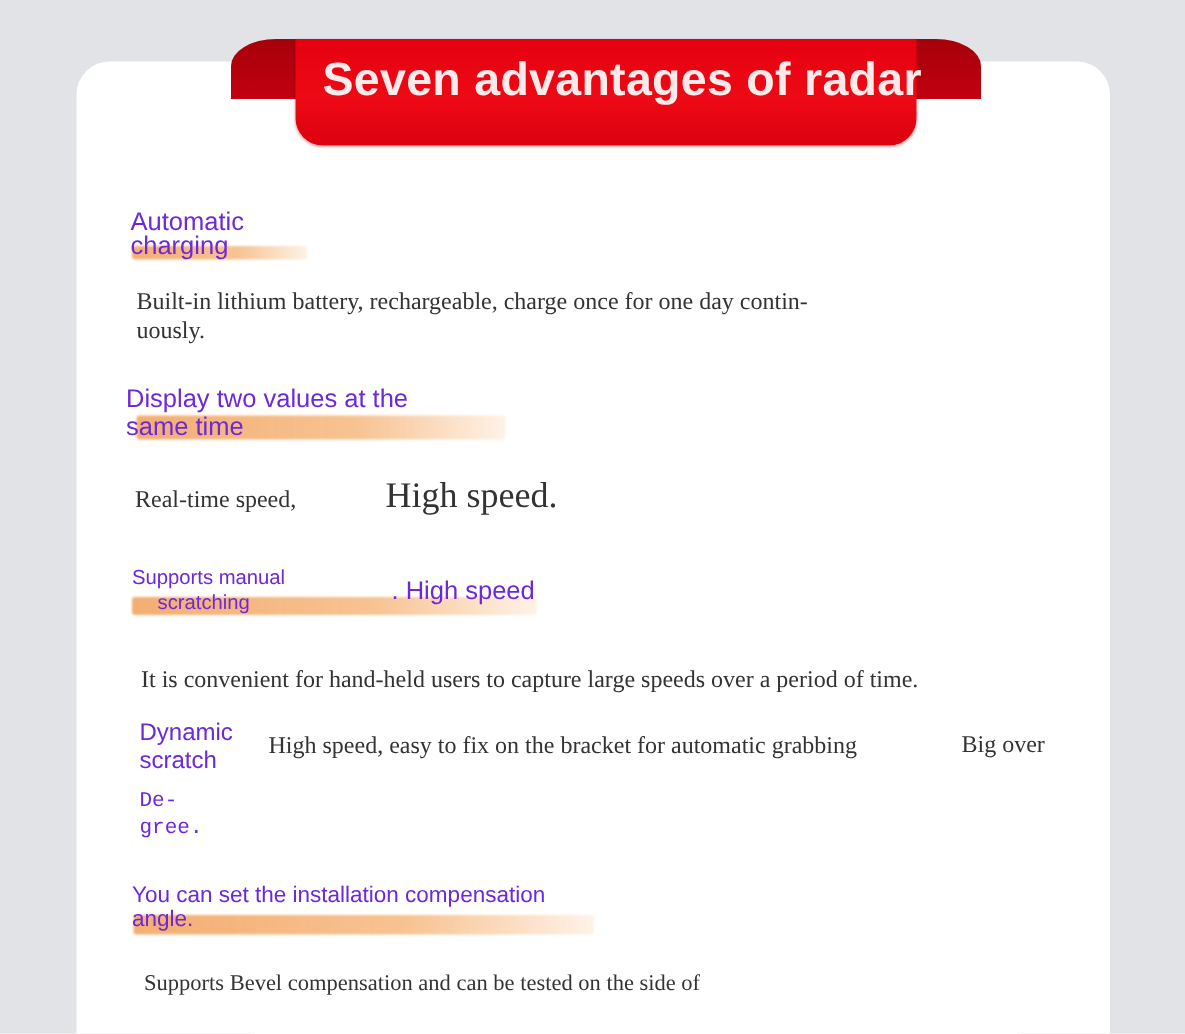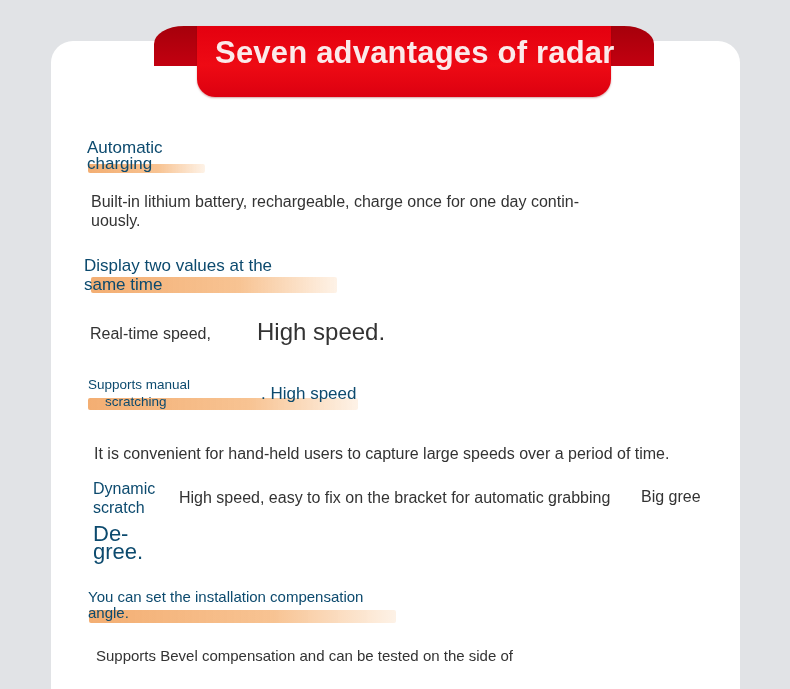--- a/index.html
+++ b/index.html
@@ -57,41 +57,41 @@
       position: absolute;
       left: 18px;
       top: 9px;
       font-size: 31px;
       color: #fbeaea;
       white-space: nowrap;
       letter-spacing: 0.2px;
     }
     .el {
       position: absolute;
-      color: #0c4a6e;
+      color: #6d28d9;
       white-space: nowrap;
       z-index: 3;
     }
     .hl {
       position: absolute;
       height: 9px;
       background: linear-gradient(90deg, rgba(241,160,90,0.85) 0%, rgba(245,175,110,0.75) 60%, rgba(250,205,160,0.25) 100%);
       border-radius: 2px;
       z-index: 1;
     }
     .hl.soft {
       filter: blur(0.6px);
     }
     .fz-15 { font-size: 15px; line-height: 16px; }
     .fz-16 { font-size: 16px; line-height: 19px; }
     .fz-17 { font-size: 17px; line-height: 19px; }
-    .fz-18 { font-size: 22px; line-height: 21px; }
+    .fz-18 { font-size: 14px; line-height: 21px; font-family: Liberation Mono, monospace; }
     .fz-13 { font-size: 13.5px; line-height: 16px; }
     .fz-185 { font-size: 24px; line-height: 19px; }
-    .body-text { color: #333333; }
+    .body-text { color: #333333; font-family: Liberation Serif, serif; }
   </style>
 </head>
 <body>
 
 <div class="card"></div>
 
 <div class="ribbon-fold left"></div>
 <div class="ribbon-fold right"></div>
 <div class="banner">
   <span class="banner-title">Seven advantages of radar</span>
@@ -121,21 +121,21 @@
   <div style="margin-top:1px;margin-left:17px;">scratching</div>
 </div>
 <div class="el fz-17" style="left:261px; top:384px;">. High speed</div>
 <div class="el fz-16 body-text" style="left:94px; top:444px;">It is convenient for hand-held users to capture large speeds over a period of time.</div>
 
 <div class="el fz-16" style="left:93px; top:479px;">
   <div>Dynamic</div>
   <div>scratch</div>
 </div>
 <div class="el fz-16 body-text" style="left:179px; top:488px;">High speed, easy to fix on the bracket for automatic grabbing</div>
-<div class="el fz-16 body-text" style="left:641px; top:487px;">Big gree</div>
+<div class="el fz-16 body-text" style="left:641px; top:487px;">Big over</div>
 <div class="el fz-18" style="left:93px; top:525px; line-height:18px;">
   <div>De-</div>
   <div>gree.</div>
 </div>
 
 <div class="hl soft" style="left:89px; top:610px; width:307px; height:13px;"></div>
 <div class="el fz-15" style="left:88px; top:589px;">
   <div>You can set the installation compensation</div>
   <div>angle.</div>
 </div>

